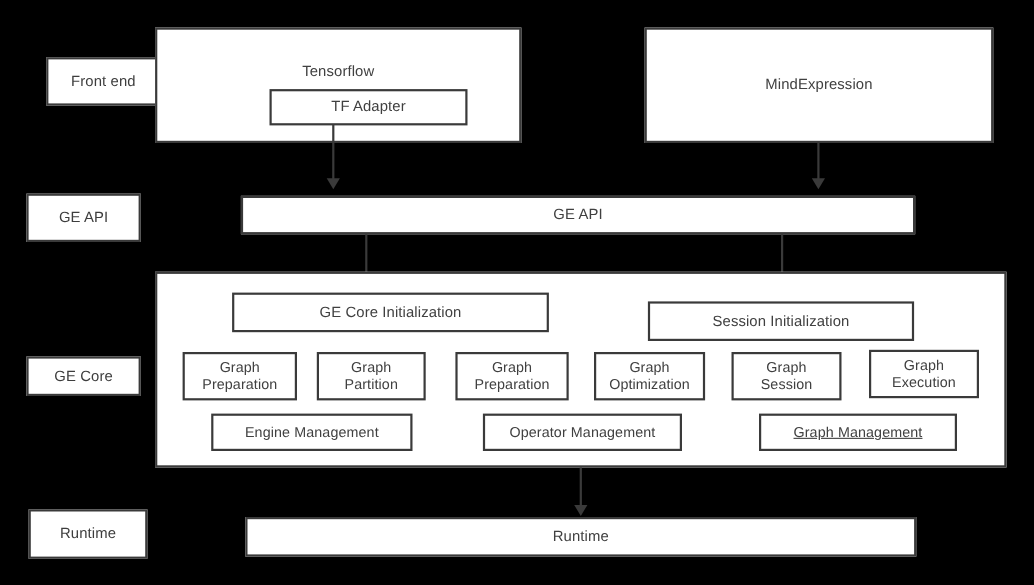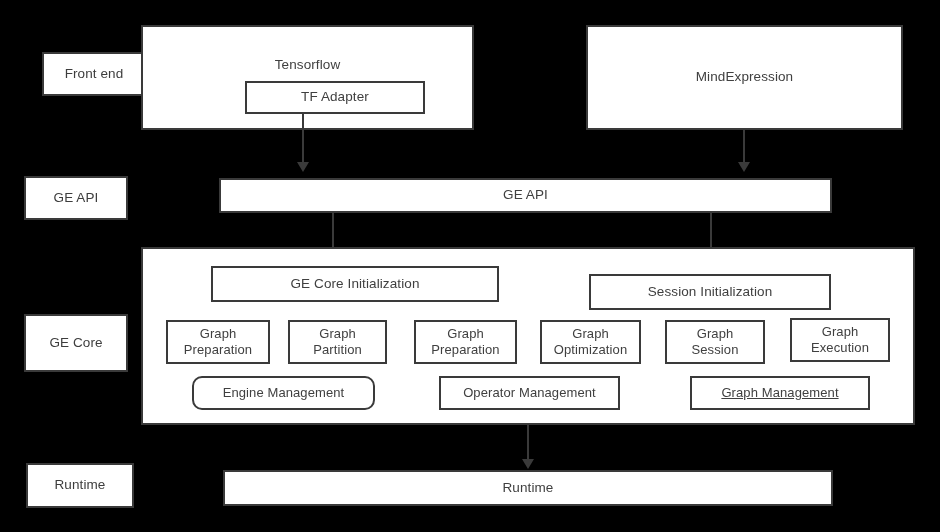--- a/index.html
+++ b/index.html
@@ -74,21 +74,21 @@
 <div id="canvas">
 
   <div class="box layer-label" style="left:42px; top:52px; width:104px; height:44px;justify-content:center;">
     <span>Front end</span>
   </div>
 
   <div class="box layer-label" style="left:24px; top:176px; width:104px; height:44px;">
     <span>GE API</span>
   </div>
 
-  <div class="box layer-label" style="left:24px; top:314px; width:104px; height:58px;">
+  <div class="box layer-label" style="left:24px; top:324px; width:104px; height:36px;">
     <span>GE Core</span>
   </div>
 
   <div class="box layer-label" style="left:26px; top:463px; width:108px; height:45px;">
     <span>Runtime</span>
   </div>
 
   <div class="box container-top container-tf" style="left:141px; top:25px; width:333px; height:105px;">
     <span class="bar-label">Tensorflow</span>
   </div>
@@ -161,21 +161,21 @@
     </span>
   </div>
 
   <div class="box two-line" style="left:790px; top:318px; width:100px; height:44px;">
     <span>
       <span>Graph</span><br>
       <span>Execution</span>
     </span>
   </div>
 
-  <div class="box node-label" style="left:192px; top:376px; width:183px; height:34px;border-radius:10px;">
+  <div class="box node-label" style="left:192px; top:376px; width:183px; height:34px;">
     <span>Engine Management</span>
   </div>
 
   <div class="box node-label" style="left:439px; top:376px; width:181px; height:34px;text-align:center;">
     <span>Operator Management</span>
   </div>
 
   <div class="box node-label" style="left:690px; top:376px; width:180px; height:34px;text-decoration:underline;">
     <span>Graph Management</span>
   </div>

